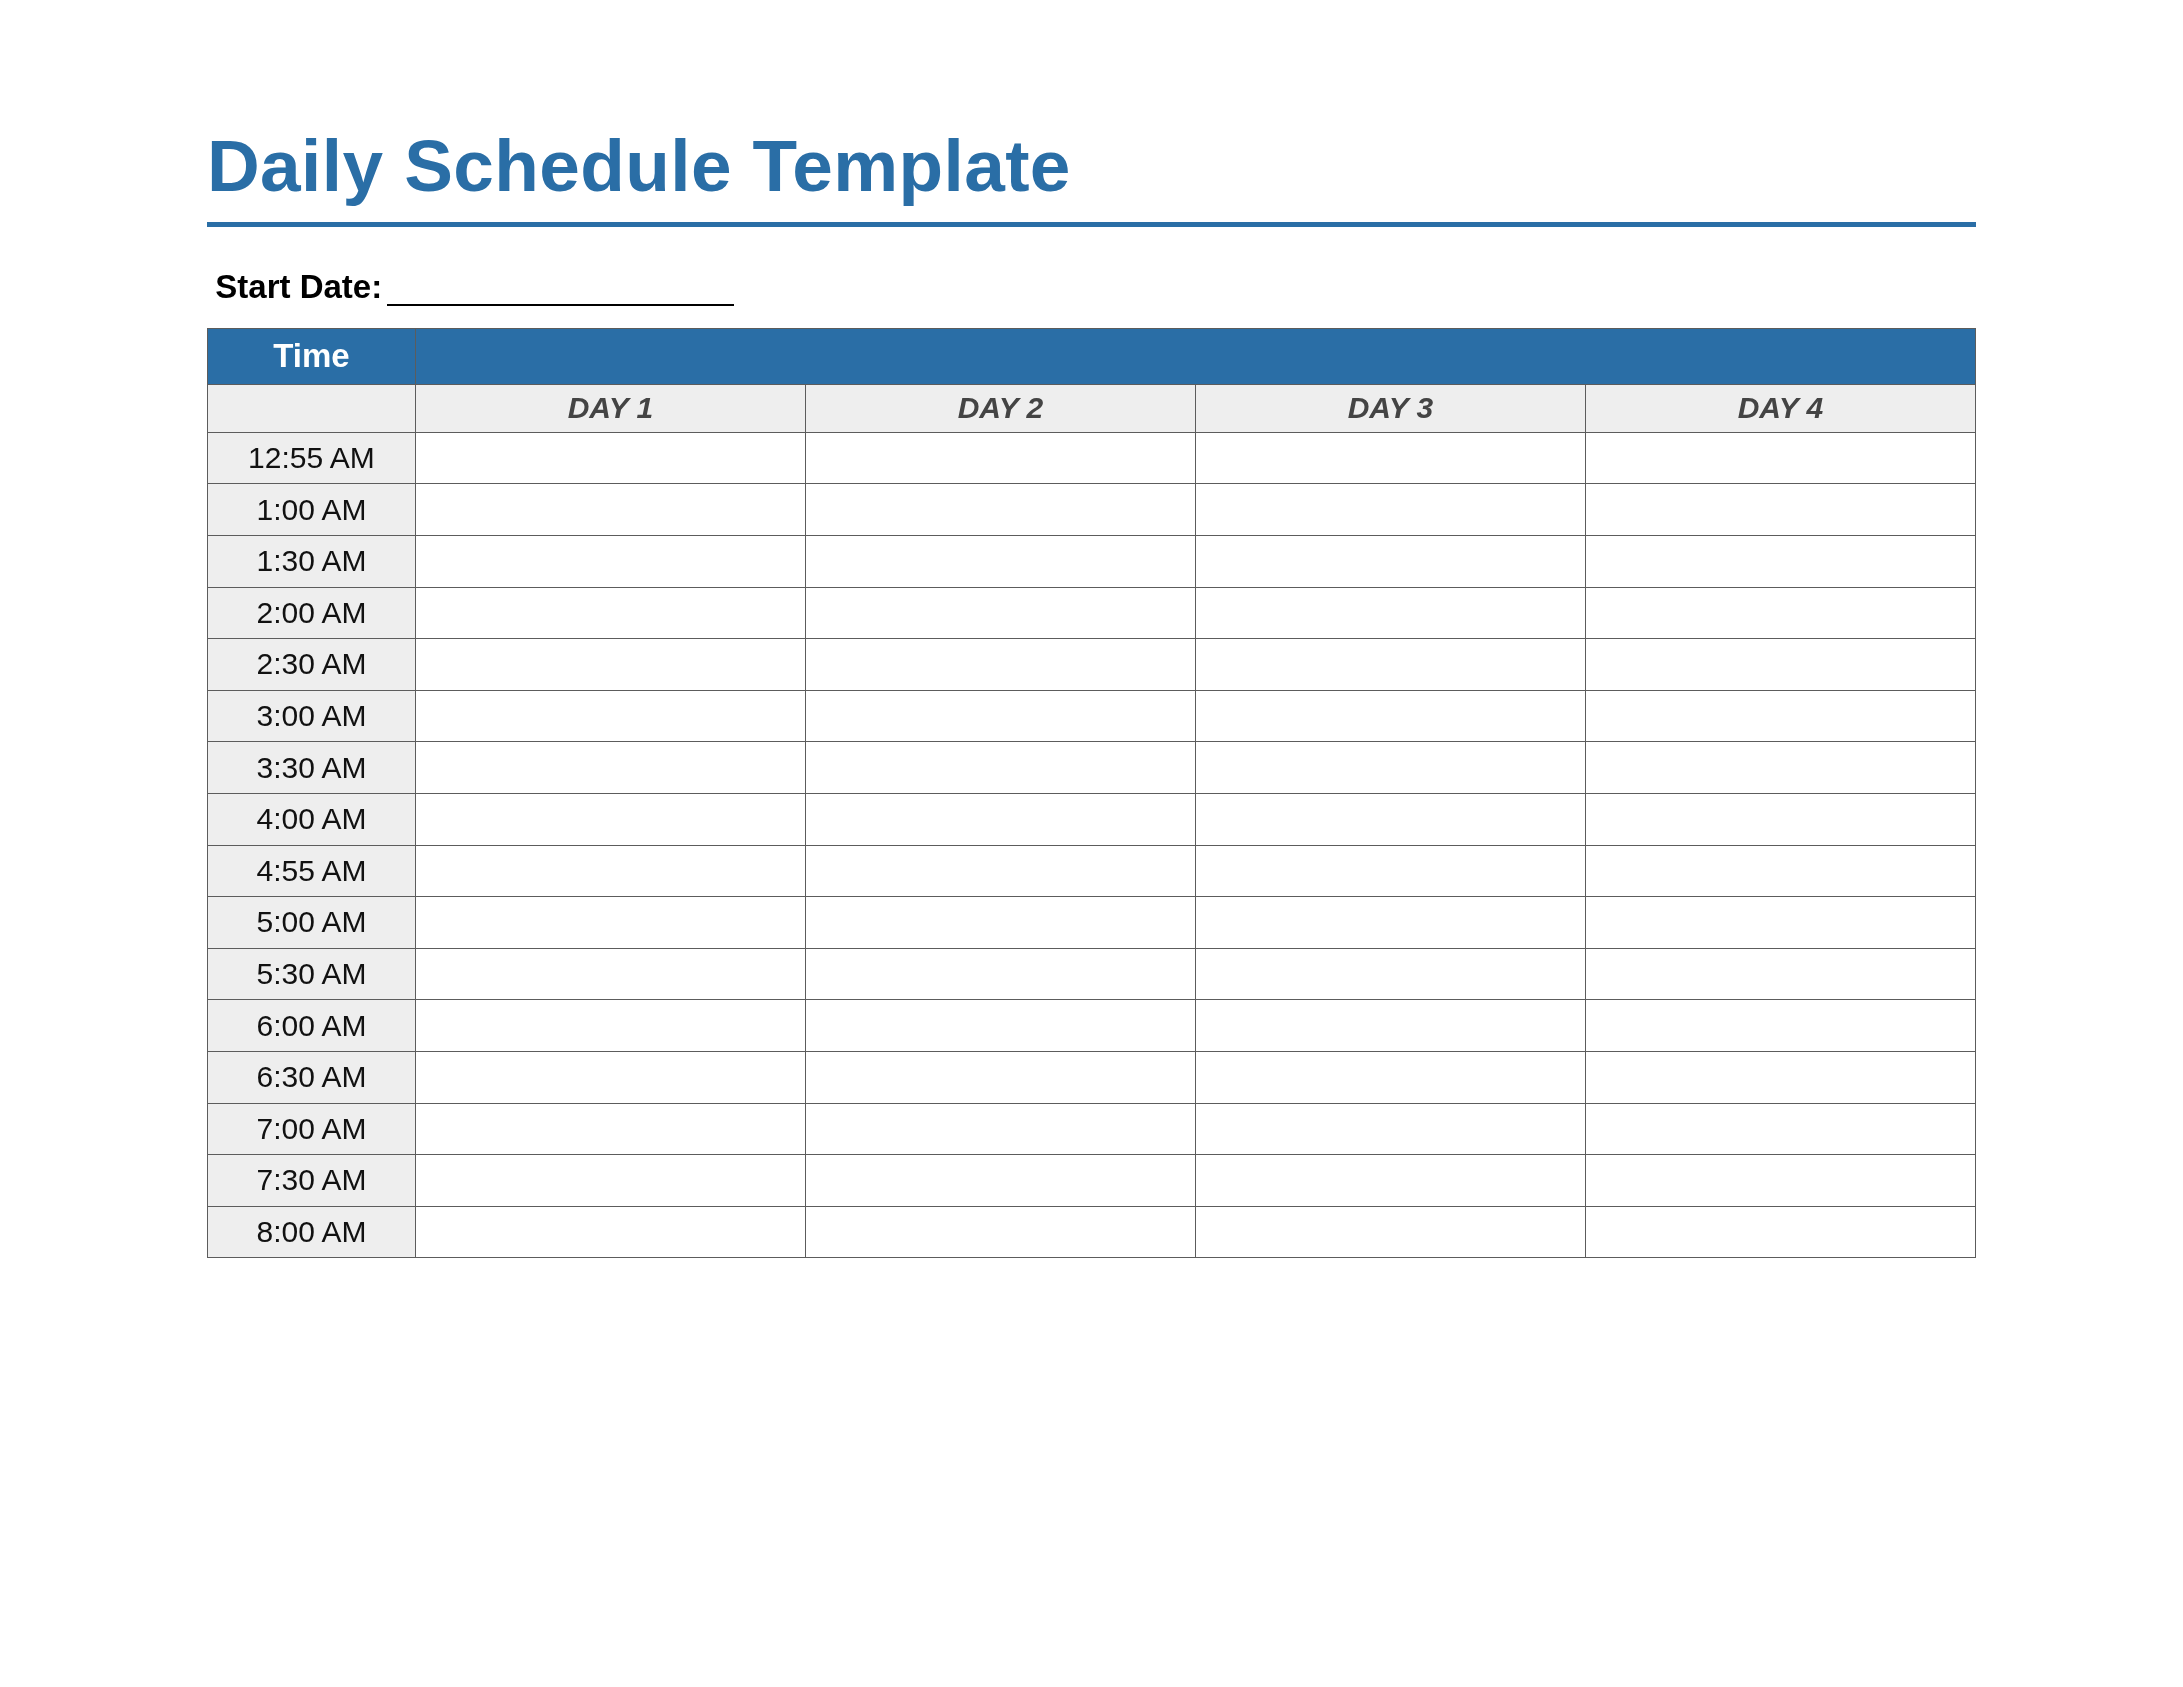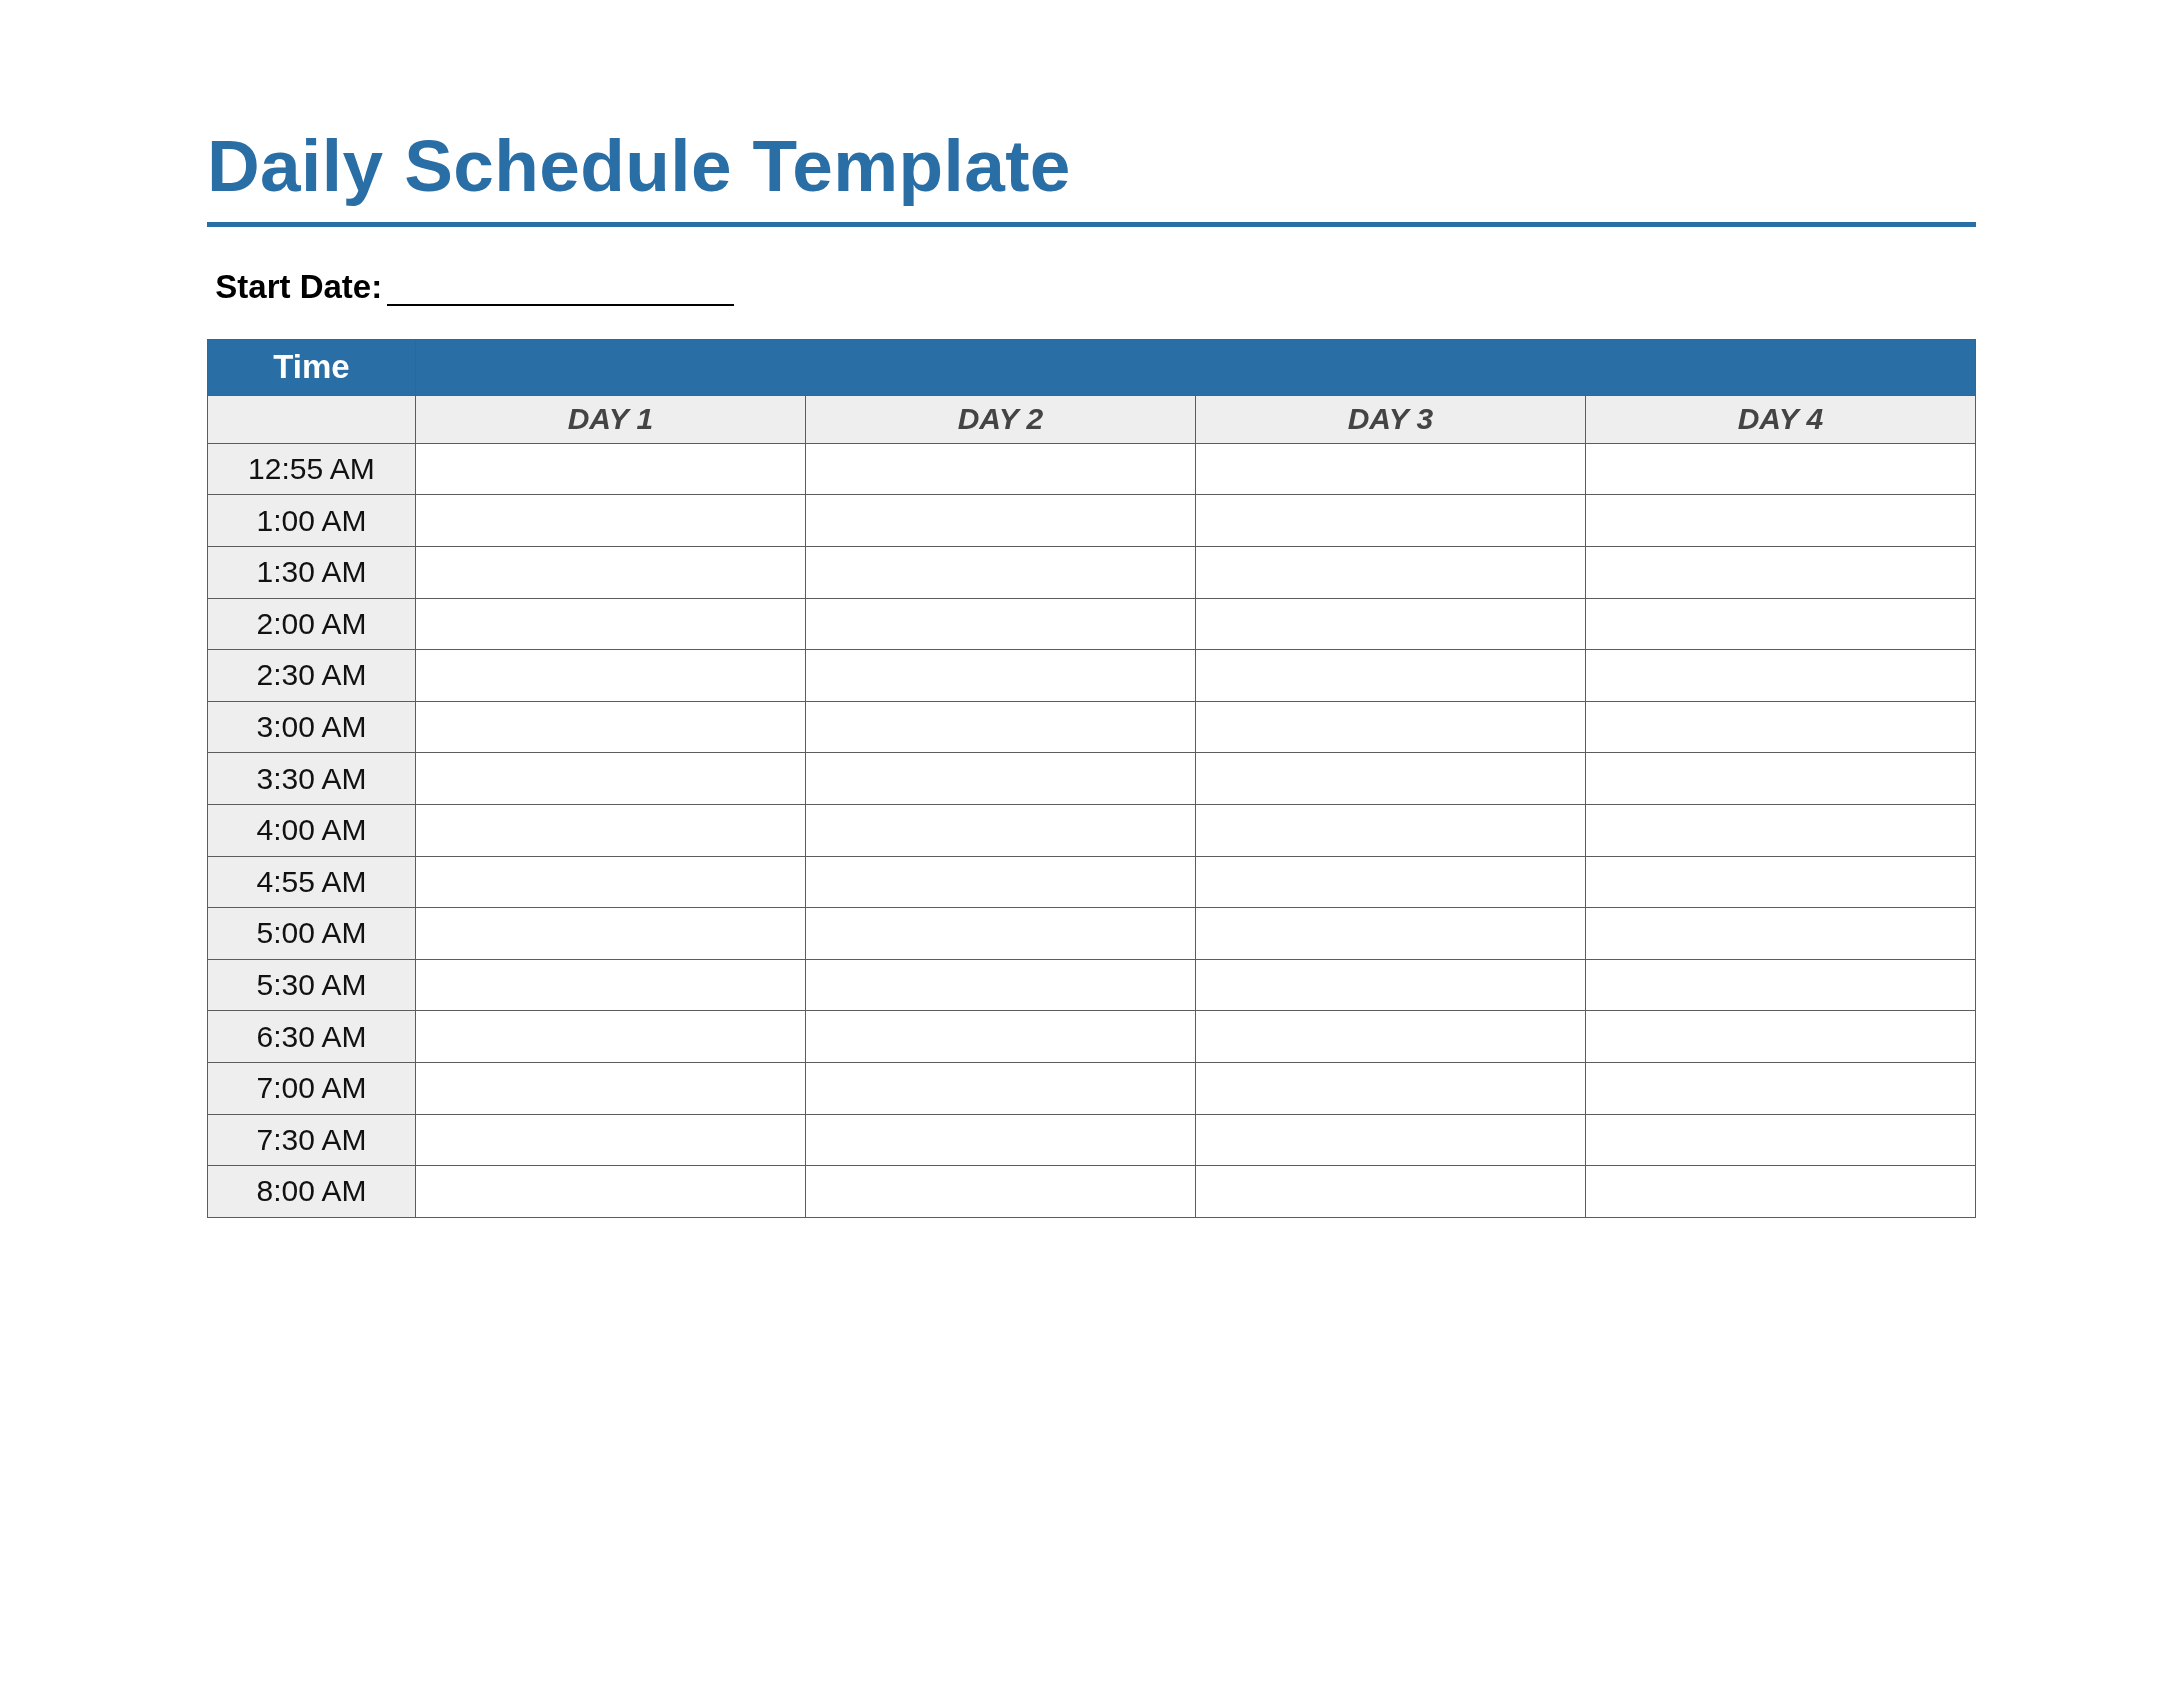--- a/index.html
+++ b/index.html
@@ -23,21 +23,21 @@
   }
   .title-underline {
     height: 5px;
     background: #2a6ea6;
     width: 100%;
     margin-bottom: 41px;
   }
   .meta-row {
     display: flex;
     justify-content: space-between;
-    margin-bottom: 33px;
+    margin-bottom: 22px;
     padding: 0 8.3px;
   }
   .meta-group {
     display: flex;
     align-items: flex-end;
   }
   .meta-label {
     font-size: 33px;
     font-weight: bold;
     color: #000;
@@ -204,20 +204,27 @@
           <td class="slot-cell" contenteditable="true" style=""></td>
         </tr>
         <tr>
           <td class="time-cell">5:30 AM</td>
           <td class="slot-cell" contenteditable="true" style=""></td>
           <td class="slot-cell" contenteditable="true" style=""></td>
           <td class="slot-cell" contenteditable="true" style=""></td>
           <td class="slot-cell" contenteditable="true" style=""></td>
         </tr>
         <tr>
+          <td class="time-cell">6:00 AM</td>
+          <td class="slot-cell" contenteditable="true" style=""></td>
+          <td class="slot-cell" contenteditable="true" style=""></td>
+          <td class="slot-cell" contenteditable="true" style=""></td>
+          <td class="slot-cell" contenteditable="true" style=""></td>
+        </tr>
+        <tr>
           <td class="time-cell">6:30 AM</td>
           <td class="slot-cell" contenteditable="true" style=""></td>
           <td class="slot-cell" contenteditable="true" style=""></td>
           <td class="slot-cell" contenteditable="true" style=""></td>
           <td class="slot-cell" contenteditable="true" style=""></td>
         </tr>
         <tr>
           <td class="time-cell">7:00 AM</td>
           <td class="slot-cell" contenteditable="true" style=""></td>
           <td class="slot-cell" contenteditable="true" style=""></td>

